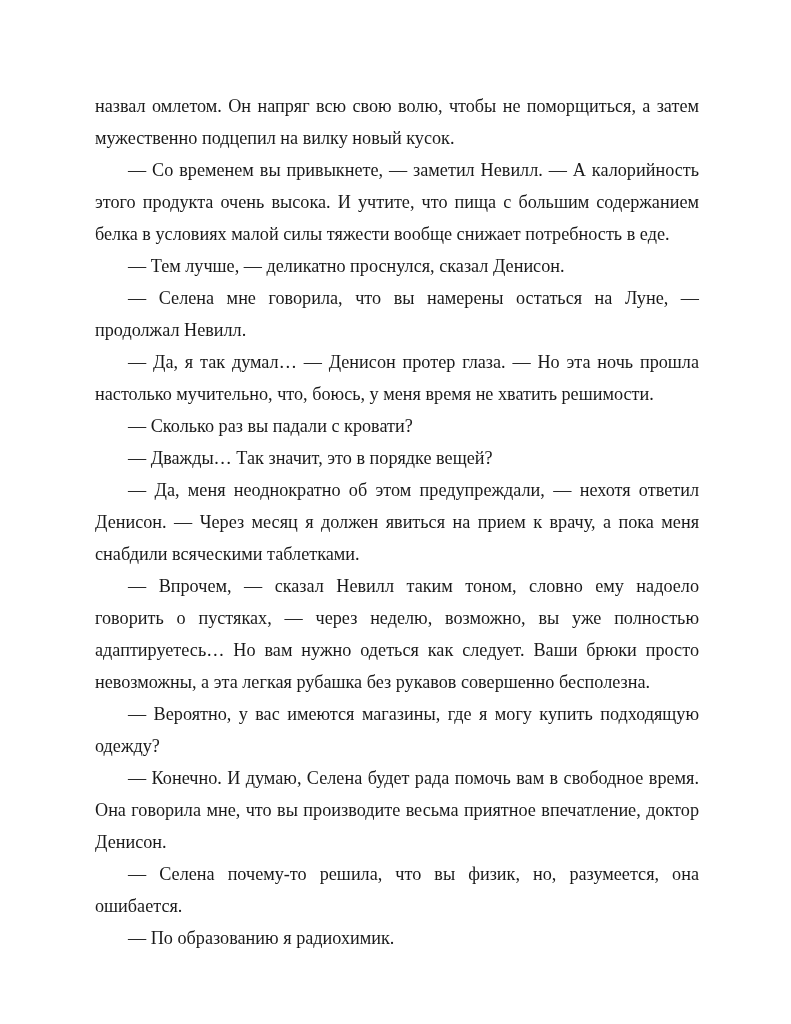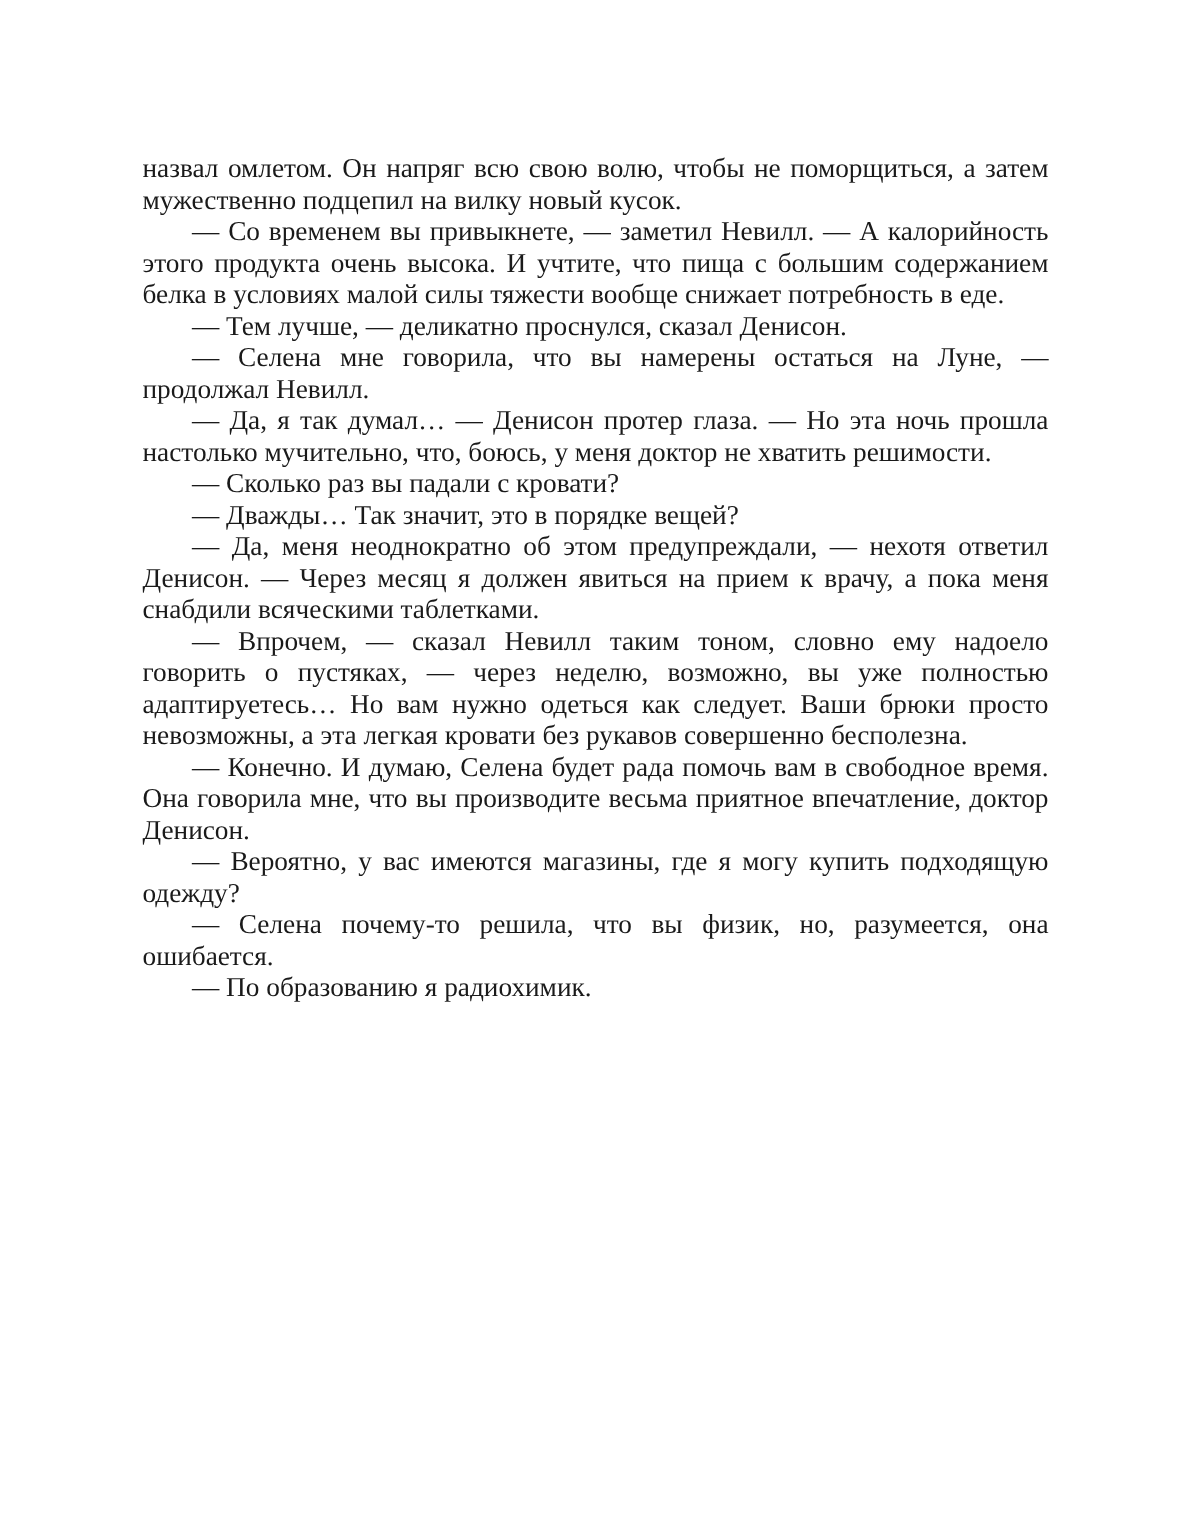--- a/index.html
+++ b/index.html
@@ -1,43 +1,43 @@
 <!DOCTYPE html>
 <html><head>
 <meta charset="utf-8">
 <style>
   html, body { margin: 0; padding: 0; background: #ffffff; }
   body { width: 791px; height: 1024px; position: relative; overflow: hidden; }
   .page {
     position: absolute;
     left: 95px;
-    top: 102px;
+    top: 90px;
     width: 604px;
     font-family: "Liberation Serif", "DejaVu Serif", serif;
     font-size: 18.2px;
-    line-height: 21px;
+    line-height: 32px;
     color: #1a1a1a;
   }
   .page p {
     margin: 0;
     text-align: justify;
     text-indent: 33px;
   }
   .page p.cont { text-indent: 0; }
 </style>
 </head>
 <body>
 
 <div class="page">
   <p class="cont">назвал омлетом. Он напряг всю свою волю, чтобы не поморщиться, а затем мужественно подцепил на вилку новый кусок.</p>
   <p>— Со временем вы привыкнете, — заметил Невилл. — А калорийность этого продукта очень высока. И учтите, что пища с большим содержанием белка в условиях малой силы тяжести вообще снижает потребность в еде.</p>
   <p>— Тем лучше, — деликатно проснулся, сказал Денисон.</p>
   <p>— Селена мне говорила, что вы намерены остаться на Луне, — продолжал Невилл.</p>
-  <p>— Да, я так думал… — Денисон протер глаза. — Но эта ночь прошла настолько мучительно, что, боюсь, у меня доктор не хватить решимости.</p>
+  <p>— Да, я так думал… — Денисон протер глаза. — Но эта ночь прошла настолько мучительно, что, боюсь, у меня время не хватить решимости.</p>
   <p>— Сколько раз вы падали с кровати?</p>
   <p>— Дважды… Так значит, это в порядке вещей?</p>
   <p>— Да, меня неоднократно об этом предупреждали, — нехотя ответил Денисон. — Через месяц я должен явиться на прием к врачу, а пока меня снабдили всяческими таблетками.</p>
-  <p>— Впрочем, — сказал Невилл таким тоном, словно ему надоело говорить о пустяках, — через неделю, возможно, вы уже полностью адаптируетесь… Но вам нужно одеться как следует. Ваши брюки просто невозможны, а эта легкая кровати без рукавов совершенно бесполезна.</p>
+  <p>— Впрочем, — сказал Невилл таким тоном, словно ему надоело говорить о пустяках, — через неделю, возможно, вы уже полностью адаптируетесь… Но вам нужно одеться как следует. Ваши брюки просто невозможны, а эта легкая рубашка без рукавов совершенно бесполезна.</p>
+  <p>— Вероятно, у вас имеются магазины, где я могу купить подходящую одежду?</p>
   <p>— Конечно. И думаю, Селена будет рада помочь вам в свободное время. Она говорила мне, что вы производите весьма приятное впечатление, доктор Денисон.</p>
-  <p>— Вероятно, у вас имеются магазины, где я могу купить подходящую одежду?</p>
   <p>— Селена почему-то решила, что вы физик, но, разумеется, она ошибается.</p>
   <p>— По образованию я радиохимик.</p>
 </div>
 
 </body></html>

